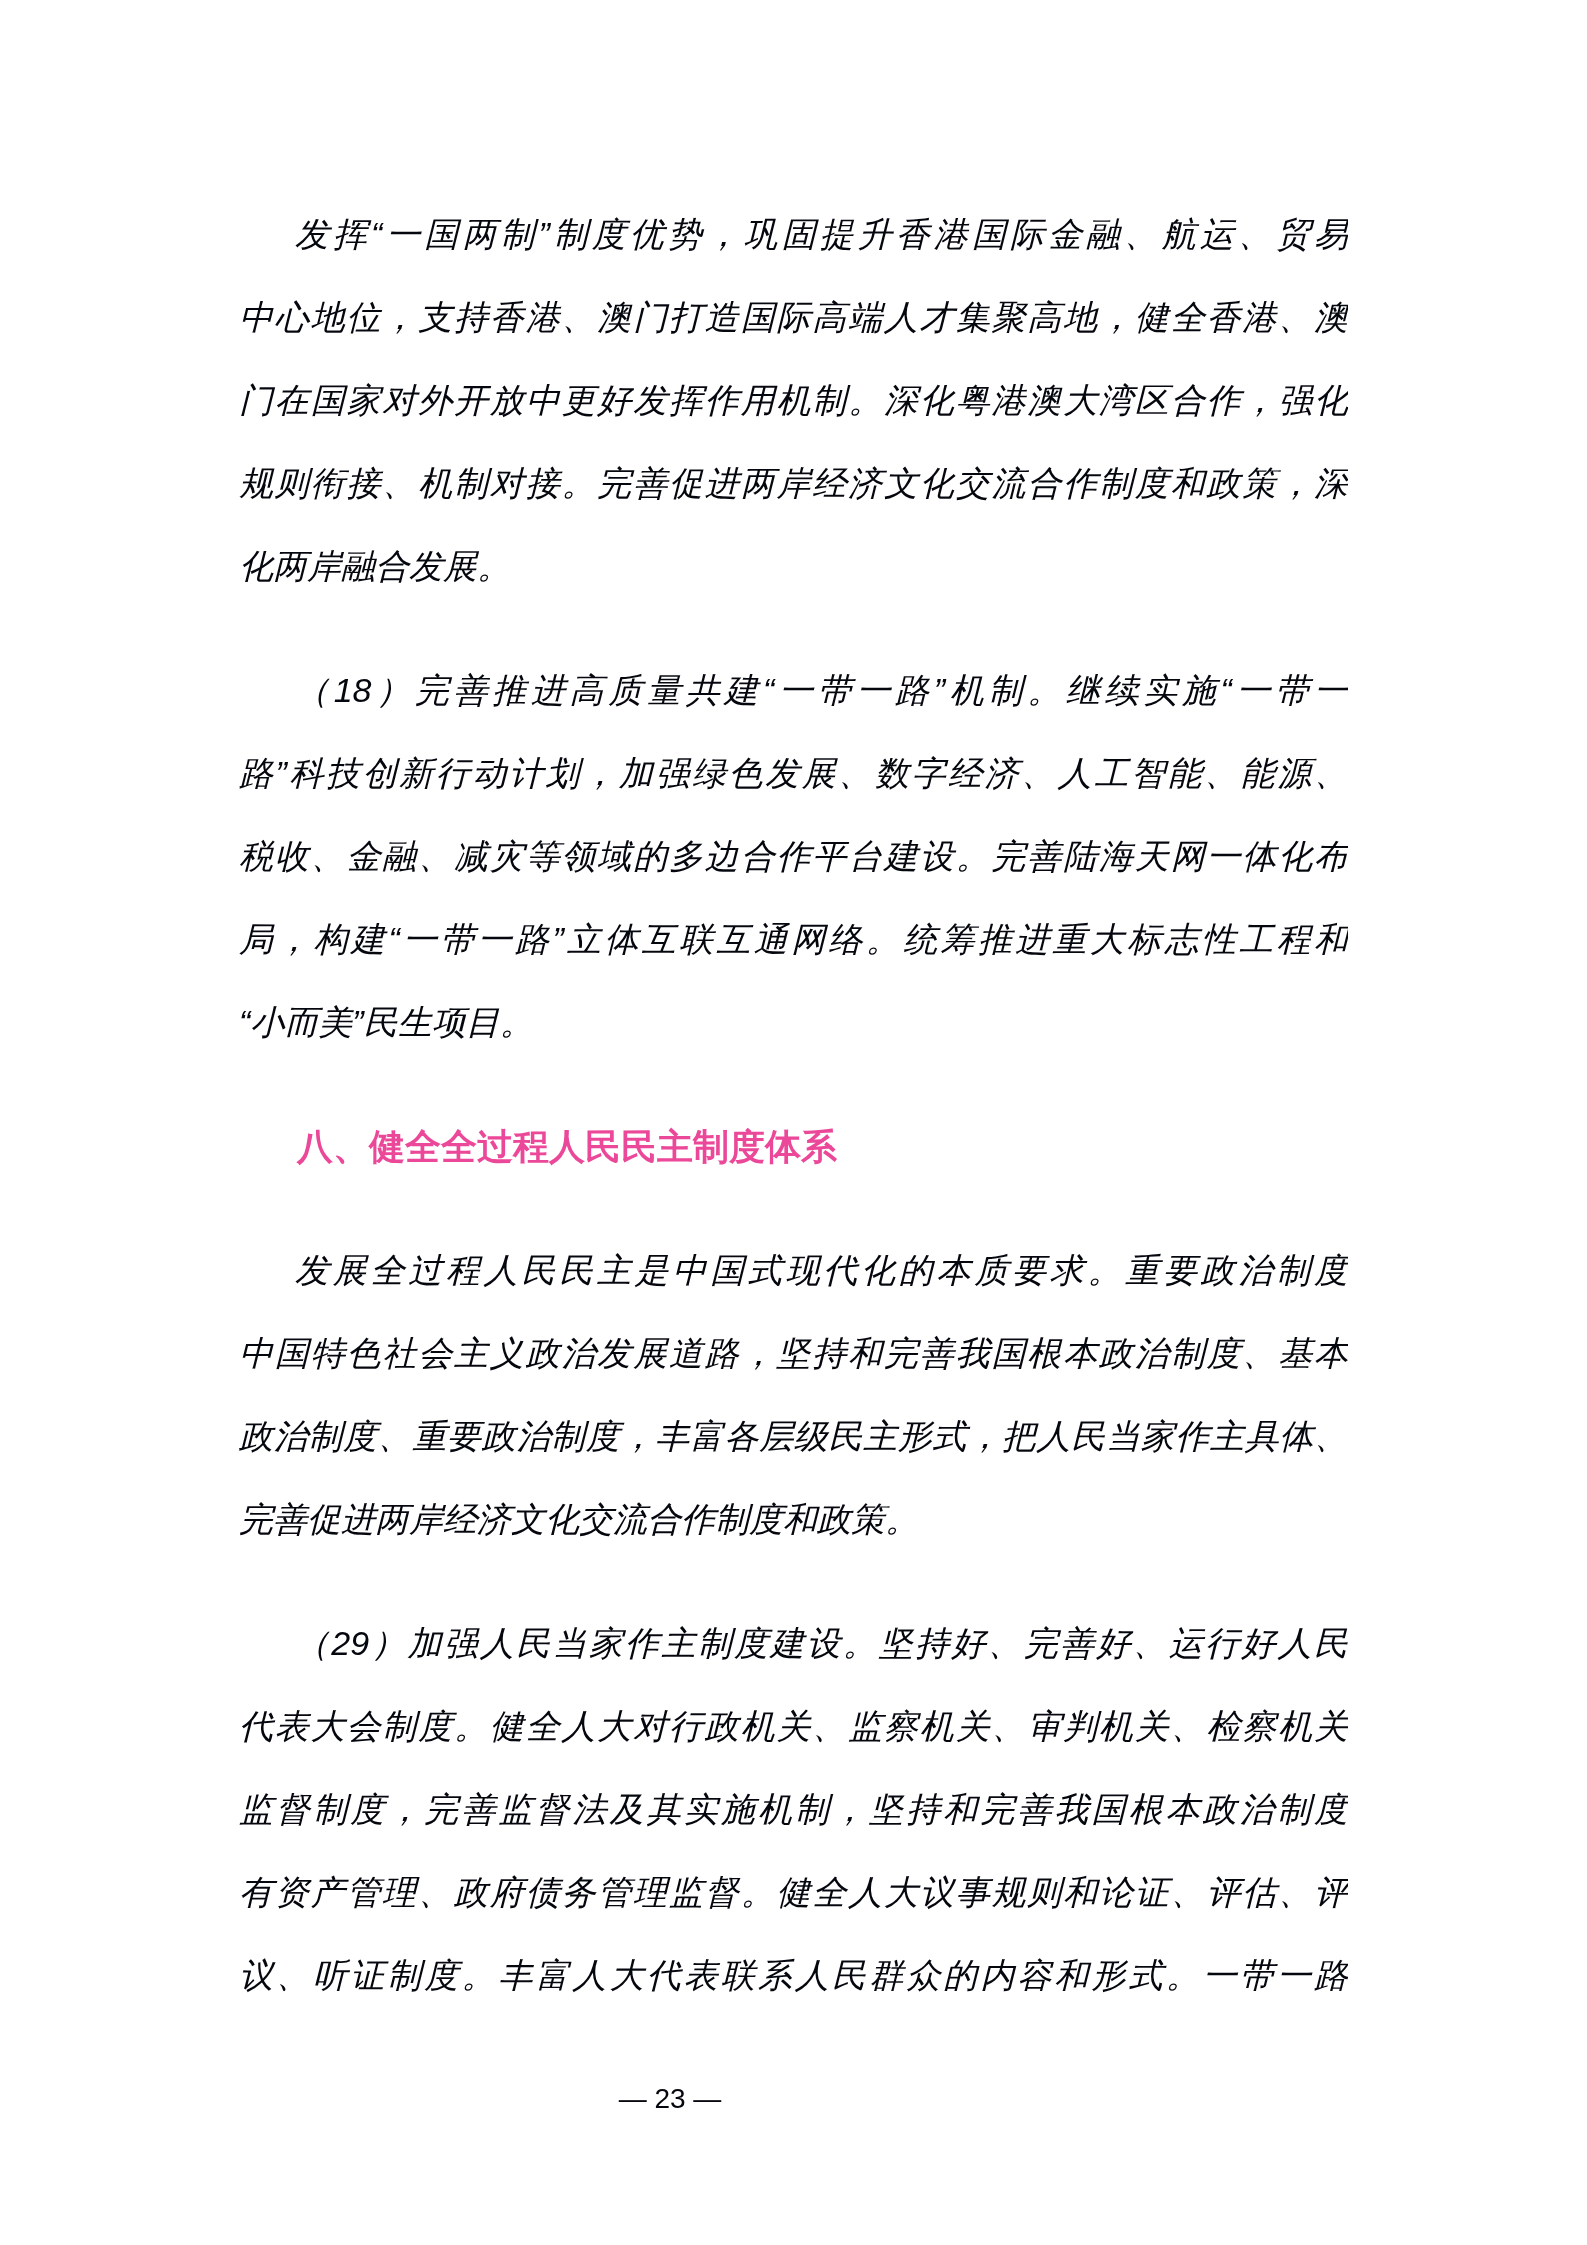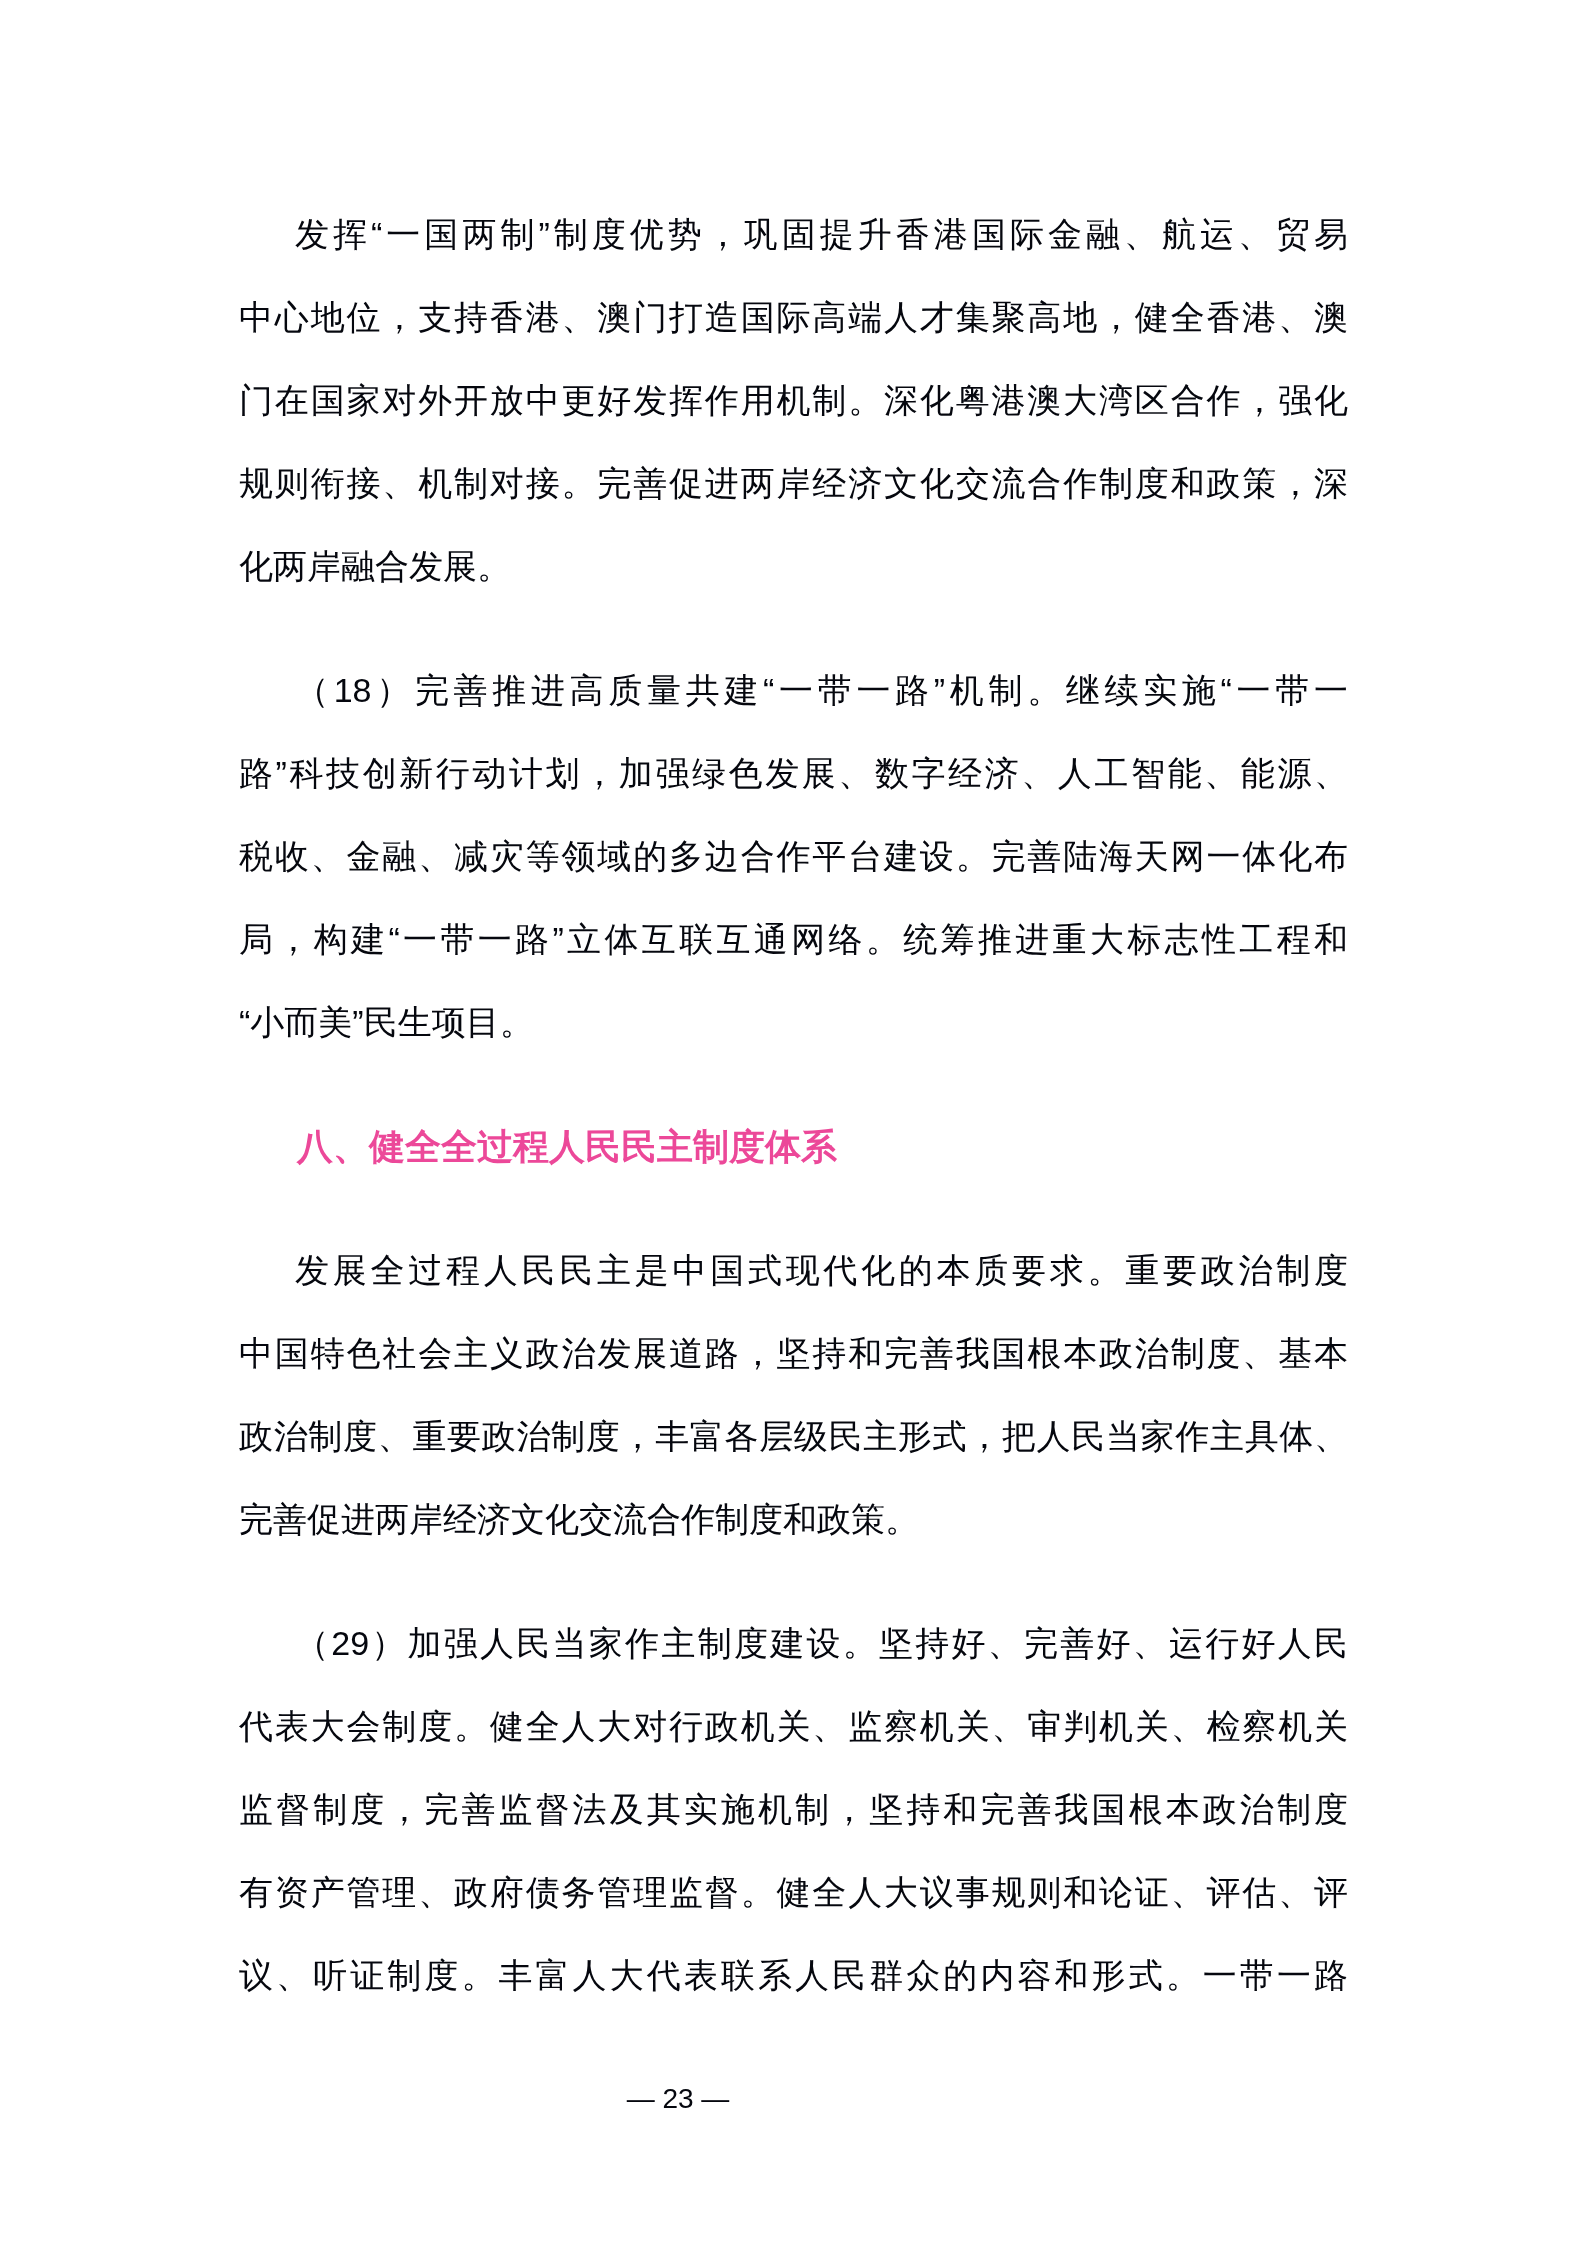--- a/index.html
+++ b/index.html
@@ -28,40 +28,41 @@
     margin: 0;
     padding: 0;
     height: 83px;
     line-height: 83px;
     font-size: 34px;
     text-align: justify;
     text-align-last: justify;
     text-justify: inter-character;
     white-space: normal;
     overflow: hidden;
+    font-style: italic;
   }
   .line.indent { text-indent: 56px; }
   .line.last {
     text-align: left;
     text-align-last: left;
   }
   .heading-line {
     margin: 0;
     height: 83px;
     line-height: 83px;
     font-size: 36px;
     font-weight: bold;
     text-indent: 58px;
     text-align: left;
     color: #ec4899;
   }
   .page-number {
     position: absolute;
     top: 2082px;
-    left: 16px;
+    left: 8px;
     width: 1324px;
     text-align: center;
     font-size: 28px;
     line-height: 34px;
     color: #05070e;
   }
 </style>
 </head>
 <body>
 

